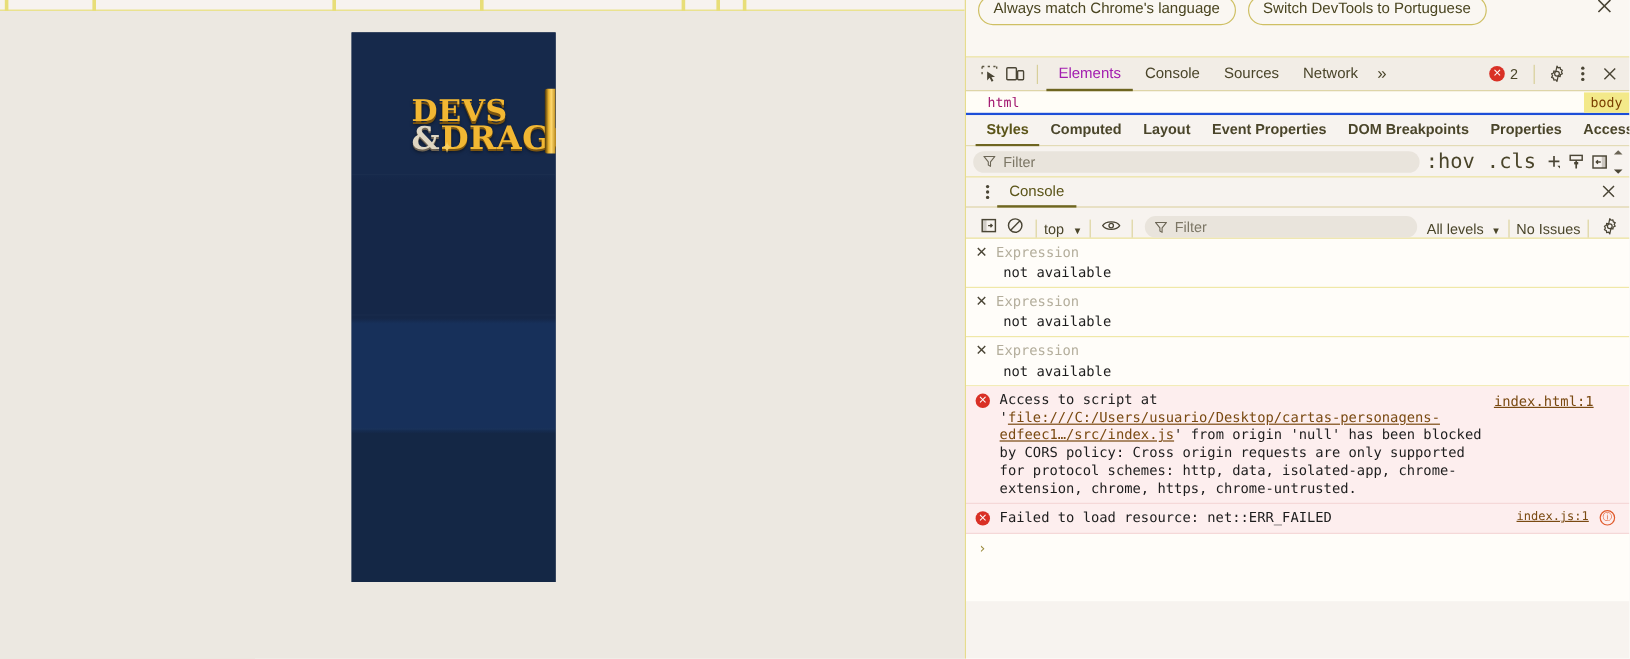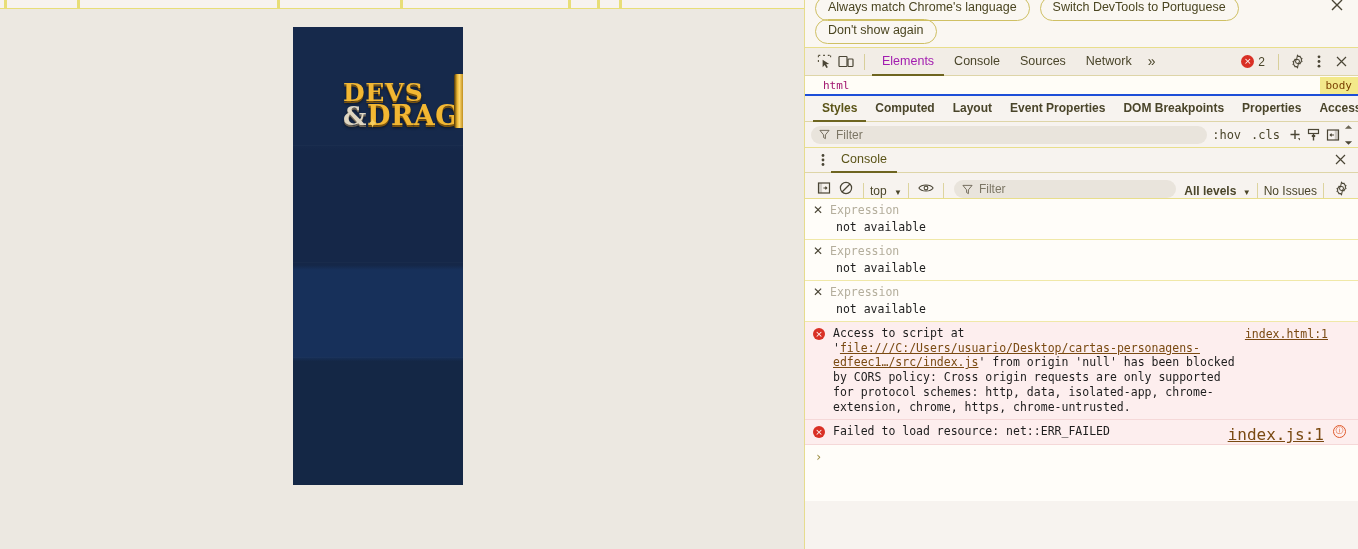--- a/index.html
+++ b/index.html
@@ -189,21 +189,21 @@
   }
   .filter-pill {
     flex: 1; height: 18px;
     background: #e9e4dc; border-radius: 9px;
     display: flex; align-items: center; gap: 6px;
     padding: 0 8px; cursor: text;
   }
   .filter-pill .ph { color: #7c7665; font-size: 12px; }
   .mono-btn {
     font-family: "DejaVu Sans Mono", monospace;
-    font-size: 12px; color: #4a452a;
+    font-size: 17px; color: #4a452a;
     padding: 0 5px; cursor: pointer;
   }
   .sf-icon { width:19px; height:19px; display:flex; align-items:center; justify-content:center; cursor:pointer; }
   #sf-scroll { width: 12px; display:flex; flex-direction:column; align-items:center; justify-content:space-between; height: 22px; }
 
   
   #drawer-head {
     position: relative;
     height: 25px; background: #f7f3ef;
     border-bottom: 1px solid #ded5a8;
@@ -269,21 +269,21 @@
   }
   .err-text { padding-left: 20px; padding-right: 112px; }
   .err-link {
     position: absolute; right: 30px; top: 5px;
     color: #7a4a12; text-decoration: underline; cursor: pointer;
     font-family: "DejaVu Sans Mono", monospace; font-size: 11.5px;
   }
   .err-link2 {
     position: absolute; right: 34px; top: 5px;
     color: #7a4a12; text-decoration: underline; cursor: pointer;
-    font-family: "DejaVu Sans Mono", monospace; font-size: 16px; text-align: center;
+    font-family: "DejaVu Sans Mono", monospace; font-size: 10px; text-align: center;
   }
   .url-link { color: #7a4a12; text-decoration: underline; cursor: pointer; }
   .issue-badge {
     position: absolute; right: 12px; top: 5px;
     width: 13px; height: 13px; border-radius: 50%;
     border: 1.3px solid #e05a2b; color: #e05a2b;
     font-size: 8px; line-height: 10px; text-align: center;
     cursor: pointer; font-family: "DejaVu Sans", sans-serif;
   }
   #prompt-row {
@@ -326,23 +326,20 @@
     </div>
   </div>
 
   <div id="devtools">
 
     <div id="lang-bar">
       <div id="chip-row1">
         <span class="chip">Always match Chrome's language</span>
         <span class="chip">Switch DevTools to Portuguese</span>
       </div>
-      <div id="chip-row2">
-        <span class="chip">Don't show again</span>
-      </div>
       <div id="lang-close">
         <svg width="18" height="18" viewBox="0 0 18 18">
             <path d="M4 4 L14 14 M14 4 L4 14" stroke="#4a4535" stroke-width="1.4" fill="none"></path>
           </svg>
       </div>
     </div>
 
     <div id="dt-toolbar">
       <div class="tb-icon">
         <svg width="15" height="15" viewBox="0 0 16 16">
@@ -489,21 +486,21 @@
       </span>
       <span class="ct-sep"></span>
       <span id="con-filter">
         <span>
           <svg width="11" height="11" viewBox="0 0 12 12">
               <path d="M1 1.5h10L7 6.4V10.5L5 9.3V6.4z" stroke="#6b6555" stroke-width="1" fill="none" stroke-linejoin="round"></path>
             </svg>
         </span>
         <span class="ph">Filter</span>
       </span>
-      <span class="ct-text" style="padding-left:4px;font-weight:bold;">
+      <span class="ct-text" style="padding-left:4px;">
         <span>All levels</span>
         <span style="font-size:8px;margin-left:3px;">▼</span>
       </span>
       <span class="ct-sep"></span>
       <span class="ct-text">No Issues</span>
       <span class="ct-sep"></span>
       <span class="ct-icon">
         <svg width="15" height="15" viewBox="0 0 16 16">
           <path d="M8 1.2l1 1.5 1.8-.4.3 1.8 1.7.7-.9 1.6.9 1.6-1.7.7-.3 1.8-1.8-.4L8 14.8l-1-1.5-1.8.4-.3-1.8-1.7-.7.9-1.6-.9-1.6 1.7-.7.3-1.8 1.8.4z" stroke="#4a4535" stroke-width="1.1" fill="none" stroke-linejoin="round"></path>
           <circle cx="8" cy="8" r="2.1" stroke="#4a4535" stroke-width="1.1" fill="none"></circle>

